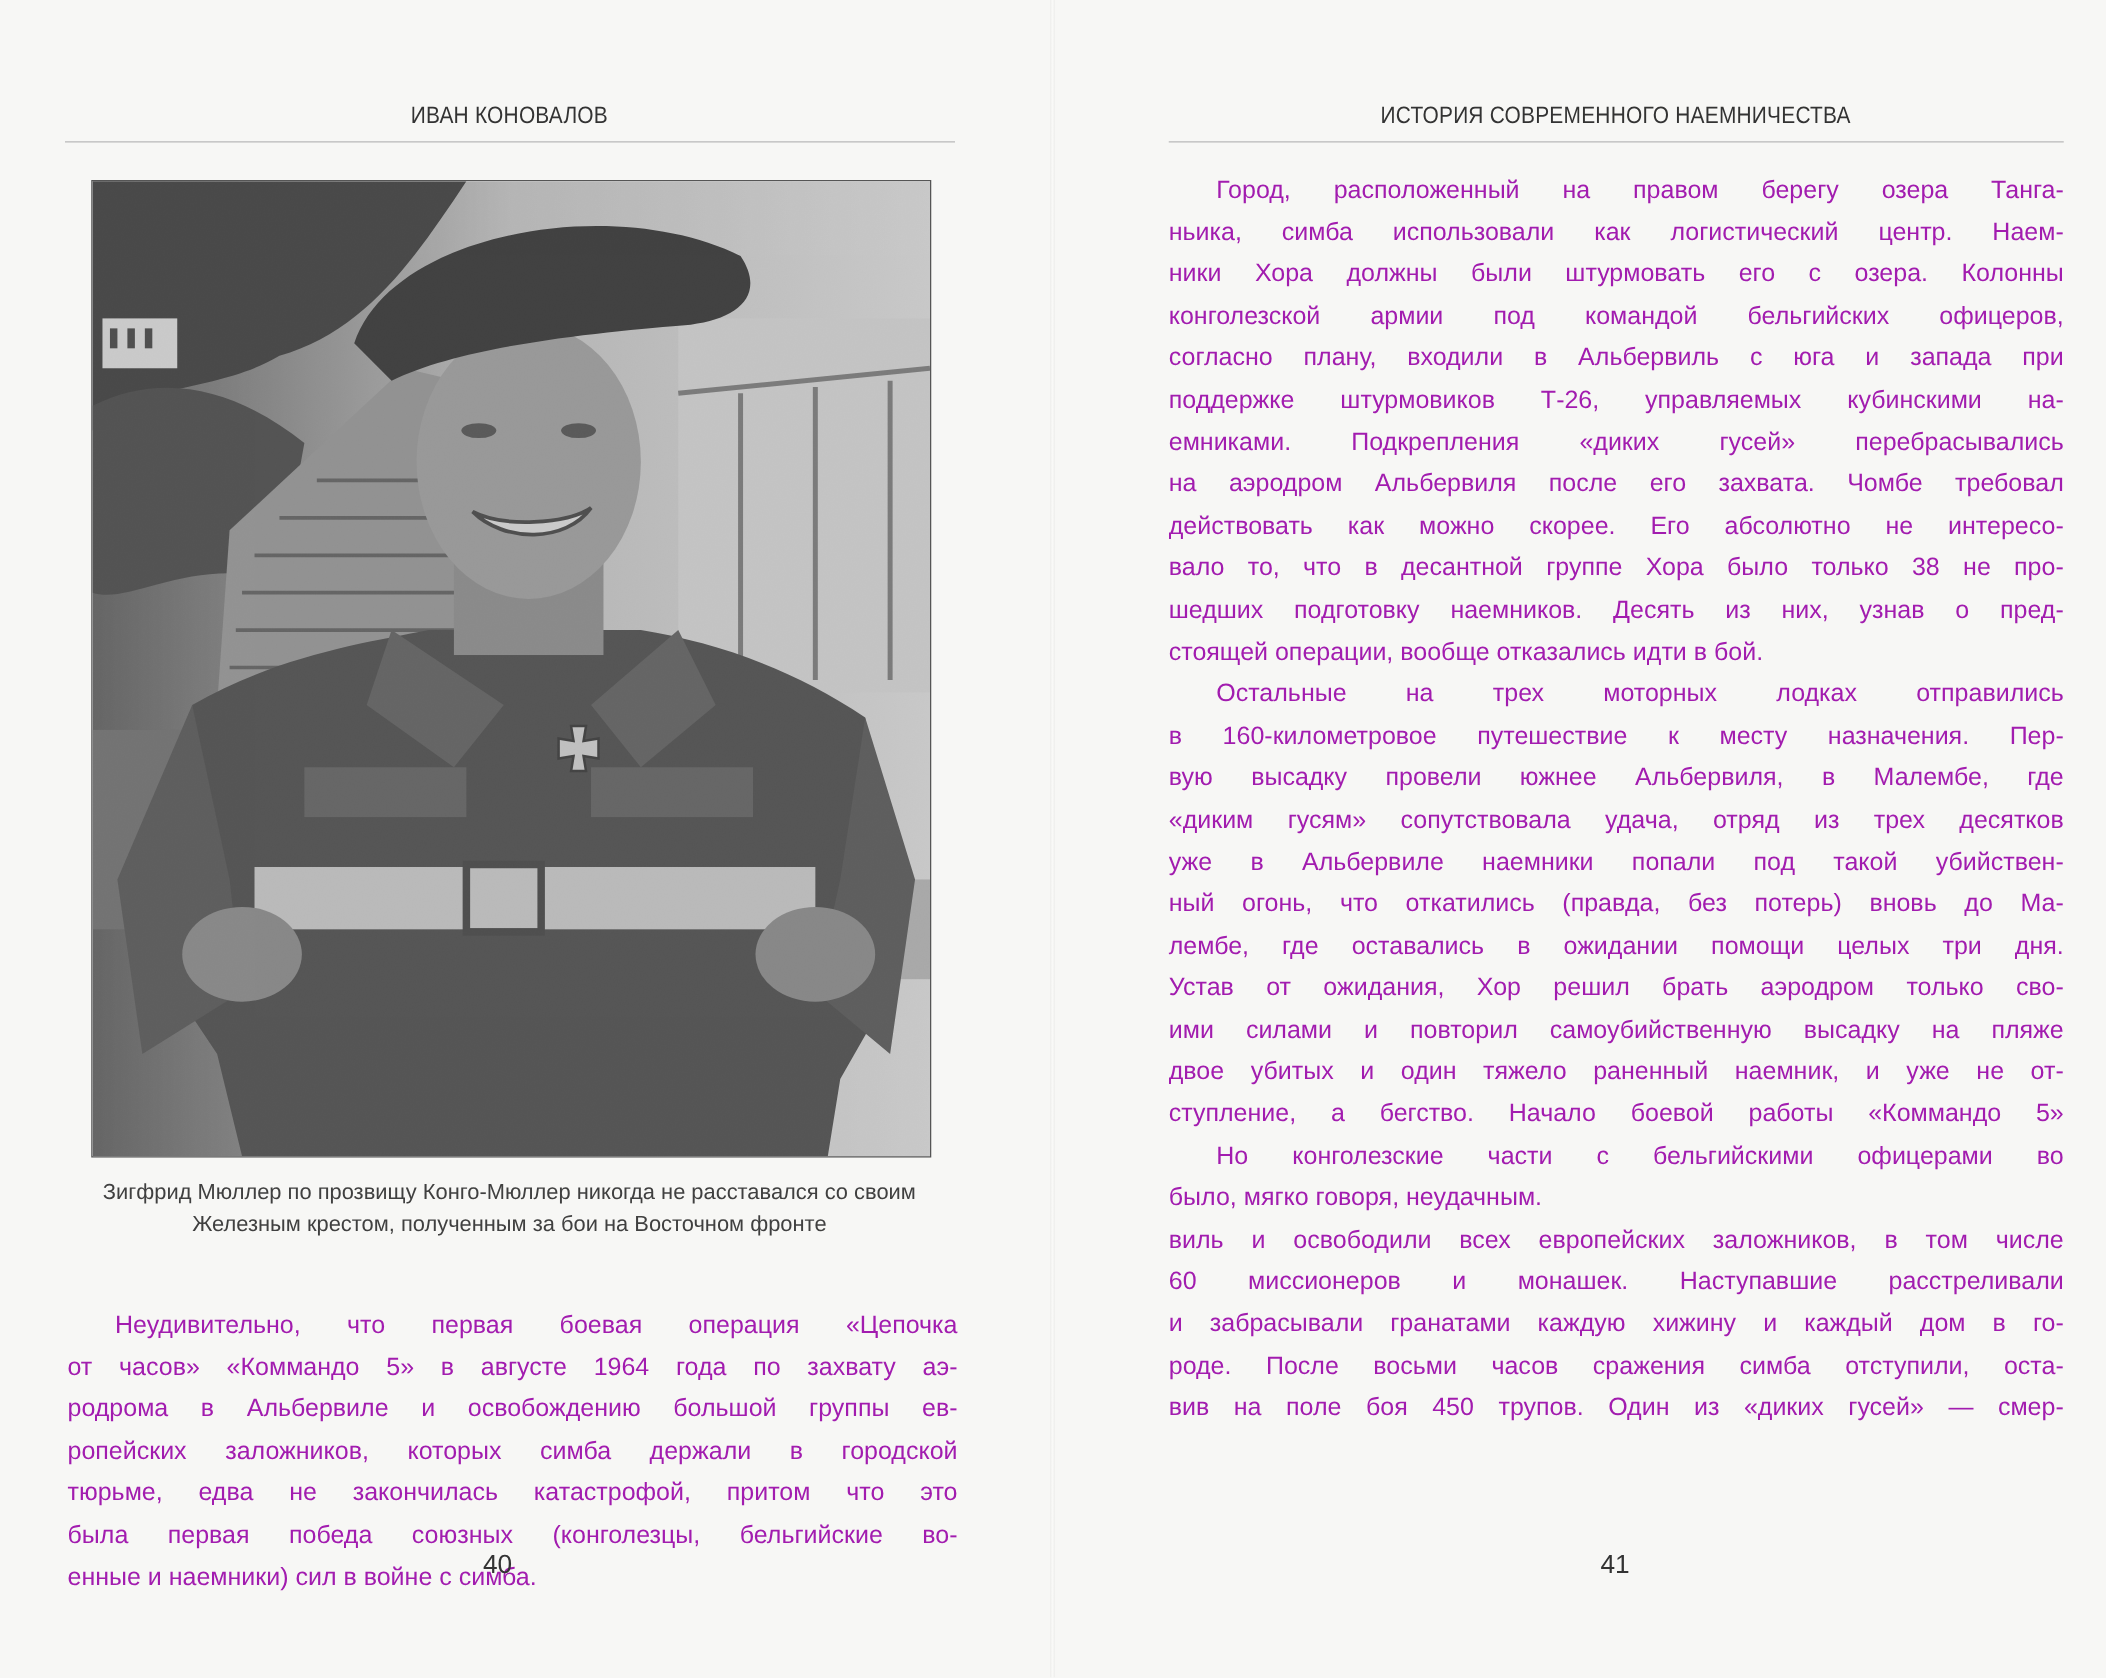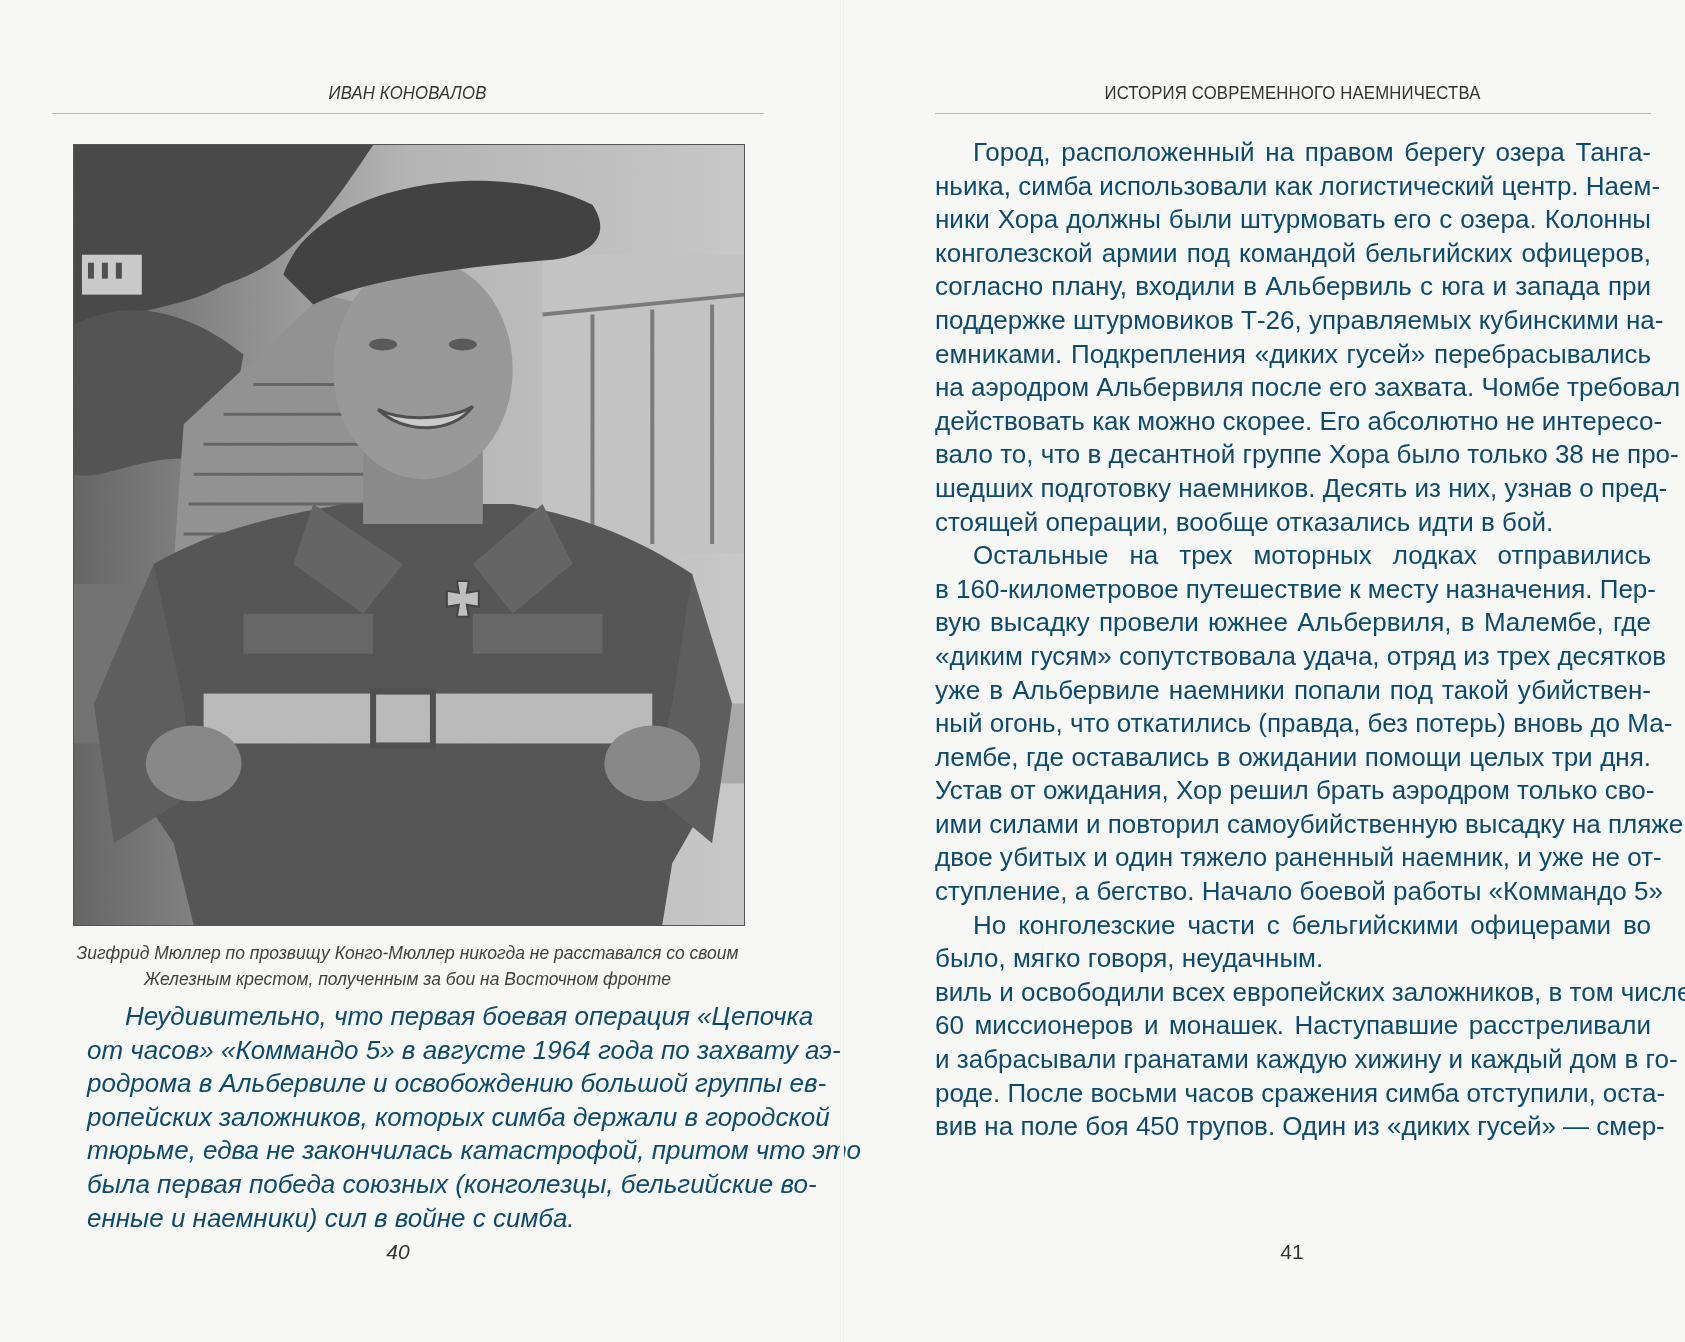--- a/index.html
+++ b/index.html
@@ -4,21 +4,21 @@
 <style>
   html, body { margin: 0; padding: 0; }
   body {
     width: 1685px; height: 1342px;
     background: #f7f7f5;
     position: relative; overflow: hidden;
     font-family: "Liberation Sans", sans-serif;
     color: #2a2a2a;
   }
   .page { position: absolute; top: 0; height: 1342px; }
-  .page.left { left: 0; width: 842px; font-style: italic; }
+  .page.left { left: 0; width: 842px; }
   .page.right { left: 842px; width: 843px; }
 
   .running-head {
     position: absolute; top: 82px;
     font-size: 19px; letter-spacing: 0.2px;
     text-align: center; color: #333;
     transform: scaleX(0.88); transform-origin: center;
   }
   .left .running-head { left: 50px; width: 715px; }
   .right .running-head { left: 93px; width: 715px; }
@@ -40,23 +40,23 @@
   .photo svg { display: block; width: 100%; height: 100%; }
 
   .caption {
     position: absolute; left: 50px; top: 940px; width: 715px;
     text-align: center; font-size: 17.5px; line-height: 26px; color: #404040;
   }
   .caption span { display: block; white-space: nowrap; }
 
   .body-text {
     position: absolute;
-    font-size: 26px; line-height: 33.6px; color: #0c4a6e;
-  }
-  .left .body-text { left: 54px; top: 1000px; width: 712px; margin-left: 33px; }
+    font-size: 20px; line-height: 33.6px; color: #a21caf;
+  }
+  .left .body-text { left: 54px; top: 1044px; width: 712px; }
   .right .body-text { left: 93px; top: 136px; width: 716px; }
 
   .line {
     display: block; white-space: nowrap;
     text-align: justify; text-align-last: justify;
     height: 33.6px; overflow: visible;
   }
   .line.indent { padding-left: 38px; }
   .line.last { text-align-last: left; }
 

